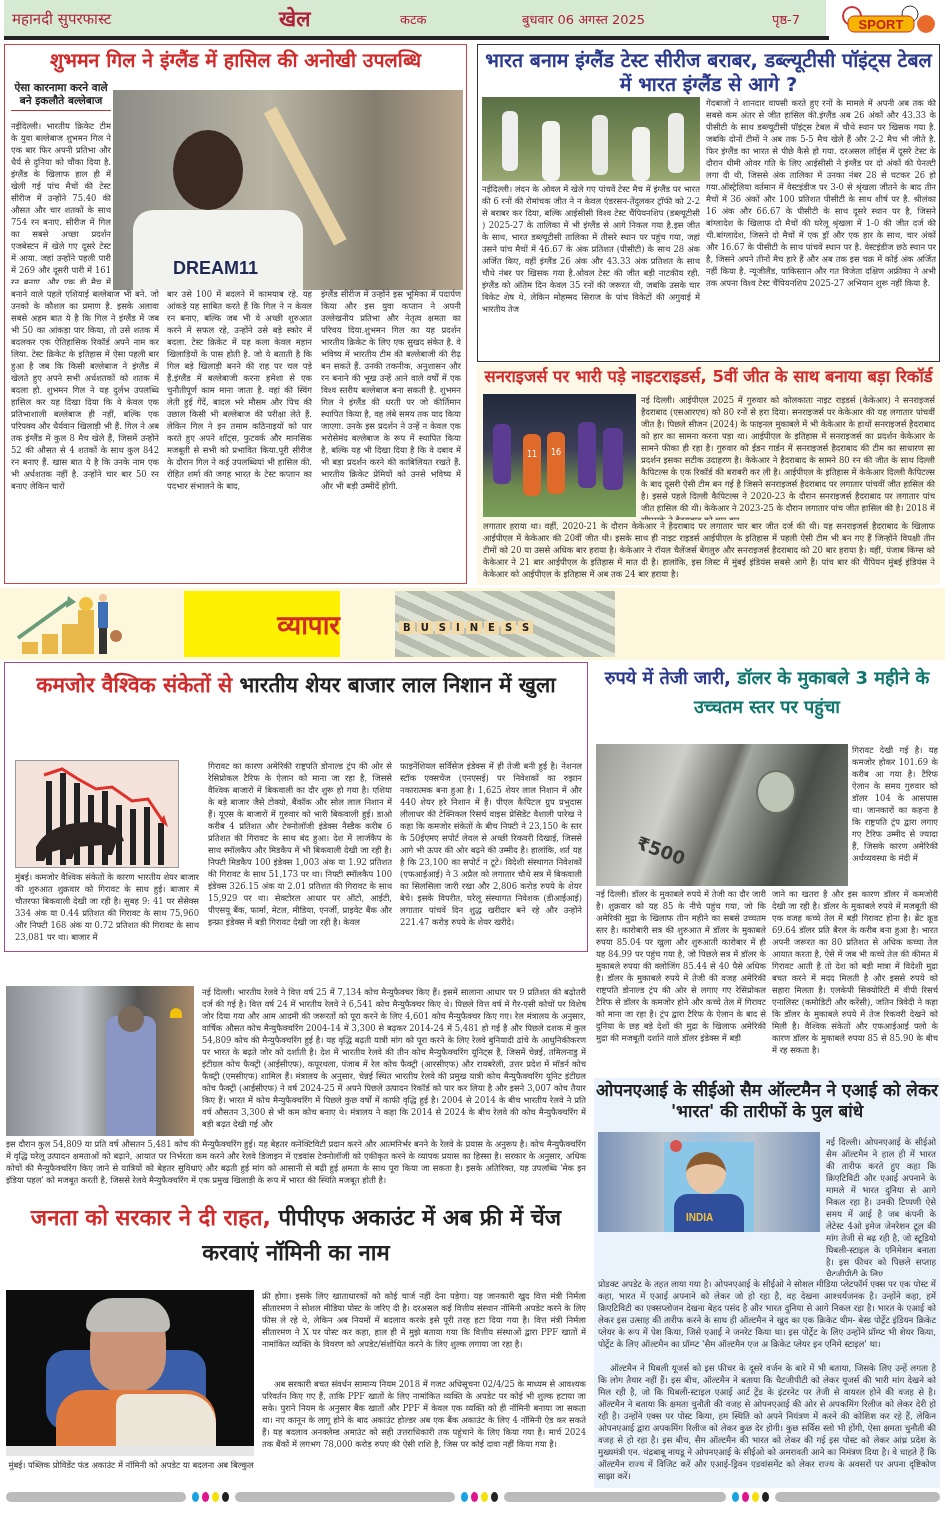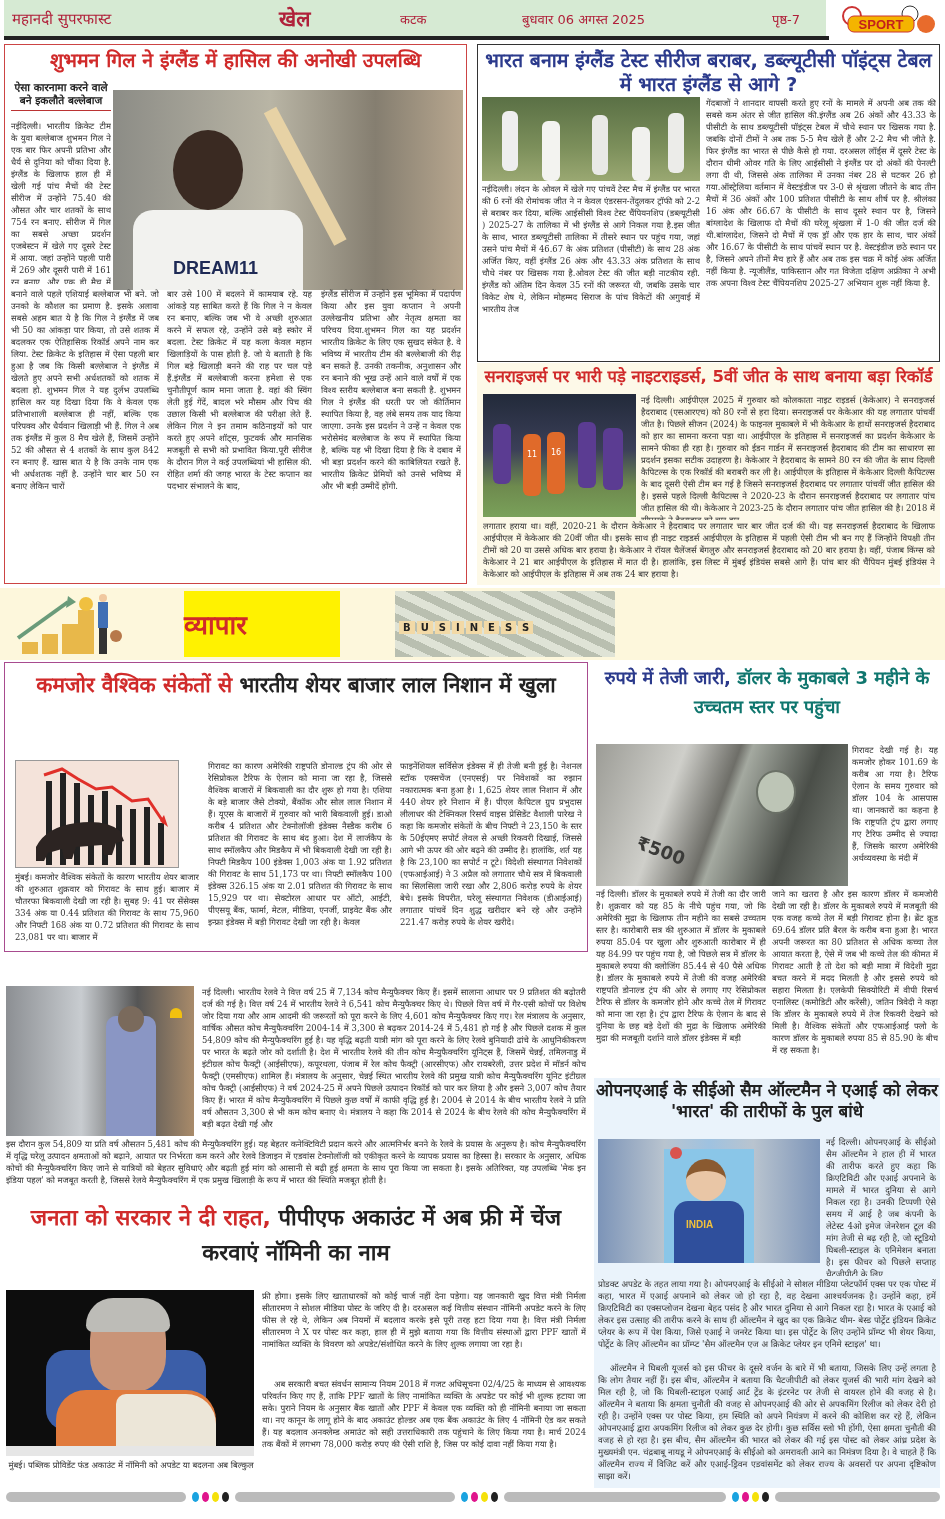--- a/index.html
+++ b/index.html
@@ -93,21 +93,21 @@
           <rect x="56" y="34" width="16" height="30"></rect>
           <rect x="72" y="20" width="16" height="44"></rect>
         </g>
         <circle cx="80" cy="14" r="7" fill="#f0c040"></circle>
         <rect x="92" y="12" width="10" height="26" fill="#3f6fb5"></rect>
         <rect x="93" y="38" width="8" height="26" fill="#333"></rect>
         <circle cx="97" cy="8" r="4" fill="#f0c8a0"></circle>
         <circle cx="110" cy="46" r="6" fill="#b7784a"></circle>
       </svg>
   </div>
-  <div class="abs" style="left:184px;top:3px;width:156px;height:66px;background:#fff200;display:flex;align-items:center;justify-content:flex-start">
+  <div class="abs" style="left:184px;top:3px;width:156px;height:66px;background:#fff200;display:flex;align-items:center;justify-content:flex-end">
     <span style="color:#d02a2a;font-size:26px;font-weight:bold">व्यापार</span>
   </div>
   <div class="abs" style="left:395px;top:3px;width:220px;height:66px;background:#d3d6cc">
     <div style="position:absolute;left:0;right:0;top:0;bottom:0;background:repeating-linear-gradient(25deg,#b9bfb0 0 8px,#dfe3d6 8px 16px)"></div>
     <div class="abs" style="left:4px;top:30px;display:flex;gap:2px">
       <b style="background:#f2d9a6;font-size:10px;padding:1px 4px">B</b>
         <b style="background:#f2d9a6;font-size:10px;padding:1px 4px">U</b>
         <b style="background:#f2d9a6;font-size:10px;padding:1px 4px">S</b>
         <b style="background:#f2d9a6;font-size:10px;padding:1px 4px">I</b>
         <b style="background:#f2d9a6;font-size:10px;padding:1px 4px">N</b>
@@ -174,21 +174,21 @@
     <div class="abs" style="left:110px;top:104px;width:100px;height:62px;background:#ece6d8;border-radius:10px 30px 0 0"></div>
     <div class="abs" style="left:0;top:156px;width:248px;height:10px;background:#e6e6e6"></div>
   </div>
   <div class="txt" style="position:absolute;left:2px;top:263px;width:250px;height:24px;text-align:center">मुंबई। पब्लिक प्रोविडेंट फंड अकाउंट में नॉमिनी को अपडेट या बदलना अब बिल्कुल</div>
   <div class="txt" style="position:absolute;left:258px;top:94px;width:324px;height:86px">फ्री होगा। इसके लिए खाताधारकों को कोई चार्ज नहीं देना पड़ेगा। यह जानकारी खुद वित्त मंत्री निर्मला सीतारमण ने सोशल मीडिया पोस्ट के जरिए दी है। दरअसल कई वित्तीय संस्थान नॉमिनी अपडेट करने के लिए फीस ले रहे थे, लेकिन अब नियमों में बदलाव करके इसे पूरी तरह हटा दिया गया है। वित्त मंत्री निर्मला सीतारमण ने X पर पोस्ट कर कहा, हाल ही में मुझे बताया गया कि वित्तीय संस्थाओं द्वारा PPF खातों में नामांकित व्यक्ति के विवरण को अपडेट/संशोधित करने के लिए शुल्क लगाया जा रहा है।</div>
   <div class="txt" style="position:absolute;left:258px;top:182px;width:324px;height:104px;text-indent:12px">अब सरकारी बचत संवर्धन सामान्य नियम 2018 में गजट अधिसूचना 02/4/25 के माध्यम से आवश्यक परिवर्तन किए गए हैं, ताकि PPF खातों के लिए नामांकित व्यक्ति के अपडेट पर कोई भी शुल्क हटाया जा सके। पुराने नियम के अनुसार बैंक खातों और PPF में केवल एक व्यक्ति को ही नॉमिनी बनाया जा सकता था। नए कानून के लागू होने के बाद अकाउंट होल्डर अब एक बैंक अकाउंट के लिए 4 नॉमिनी ऐड कर सकते हैं। यह बदलाव अनक्लेम्ड अमाउंट को सही उत्तराधिकारी तक पहुंचाने के लिए किया गया है। मार्च 2024 तक बैंकों में लगभग 78,000 करोड़ रुपए की ऐसी राशि है, जिस पर कोई दावा नहीं किया गया है।</div>
 </div>
 
 <div class="abs" style="left:594px;top:1078px;width:346px;height:410px;background:#eaf3fb">
   <div class="hl" style="font-size:17px;padding-top:2px;color:#222">ओपनएआई के सीईओ सैम ऑल्टमैन ने एआई को लेकर 'भारत' की तारीफों के पुल बांधे</div>
-  <div class="abs img" style="left:4px;top:61px;width:222px;height:124px;background:linear-gradient(90deg,#7c94b8 0%,#b9c4cf 30%,#9fc2e0 50%,#b9c4cf 70%,#7c94b8 100%)">
+  <div class="abs img" style="left:4px;top:54px;width:222px;height:100px;background:linear-gradient(90deg,#7c94b8 0%,#b9c4cf 30%,#9fc2e0 50%,#b9c4cf 70%,#7c94b8 100%)">
     <div class="abs" style="left:66px;top:10px;width:90px;height:130px;background:#8ac6e8"></div>
     <div class="abs" style="left:88px;top:20px;width:40px;height:42px;border-radius:50%;background:#e9c6a6;border-top:12px solid #8a5a30"></div>
     <div class="abs" style="left:76px;top:62px;width:70px;height:78px;background:#2f4f9c;border-radius:14px 14px 0 0"></div>
     <div class="abs" style="left:88px;top:80px;font-size:10px;font-weight:bold;color:#f2c13a;font-family:'Liberation Sans',sans-serif">INDIA</div>
     <div class="abs" style="left:72px;top:8px;width:12px;height:12px;border-radius:50%;background:#d9534f"></div>
   </div>
   <div class="txt" style="position:absolute;left:232px;top:58px;width:110px;height:140px;font-size:8.6px">नई दिल्ली। ओपनएआई के सीईओ सैम ऑल्टमैन ने हाल ही में भारत की तारीफ करते हुए कहा कि क्रिएटिविटी और एआई अपनाने के मामले में भारत दुनिया से आगे निकल रहा है। उनकी टिप्पणी ऐसे समय में आई है जब कंपनी के लेटेस्ट 4ओ इमेज जेनरेशन टूल की मांग तेजी से बढ़ रही है, जो स्टूडियो घिबली-स्टाइल के एनिमेशन बनाता है। इस फीचर को पिछले सप्ताह चैटजीपीटी के लिए</div>
   <div class="txt" style="position:absolute;left:4px;top:200px;width:338px;height:82px;font-size:8.6px">प्रोडक्ट अपडेट के तहत लाया गया है। ओपनएआई के सीईओ ने सोशल मीडिया प्लेटफॉर्म एक्स पर एक पोस्ट में कहा, भारत में एआई अपनाने को लेकर जो हो रहा है, वह देखना आश्चर्यजनक है। उन्होंने कहा, हमें क्रिएटिविटी का एक्सप्लोजन देखना बेहद पसंद है और भारत दुनिया से आगे निकल रहा है। भारत के एआई को लेकर इस उत्साह की तारीफ करने के साथ ही ऑल्टमैन ने खुद का एक क्रिकेट थीम- बेस्ड पोर्ट्रेट इंडियन क्रिकेट प्लेयर के रूप में पेश किया, जिसे एआई ने जनरेट किया था। इस पोर्ट्रेट के लिए उन्होंने प्रॉम्प्ट भी शेयर किया, पोर्ट्रेट के लिए ऑल्टमैन का प्रॉम्प्ट 'सैम ऑल्टमैन एज अ क्रिकेट प्लेयर इन एनिमे स्टाइल' था।</div>
   <div class="txt" style="position:absolute;left:4px;top:284px;width:338px;height:124px;font-size:8.6px;text-indent:12px">ऑल्टमैन ने घिबली यूजर्स को इस फीचर के दूसरे वर्जन के बारे में भी बताया, जिसके लिए उन्हें लगता है कि लोग तैयार नहीं हैं। इस बीच, ऑल्टमैन ने बताया कि चैटजीपीटी को लेकर यूजर्स की भारी मांग देखने को मिल रही है, जो कि घिबली-स्टाइल एआई आर्ट ट्रेंड के इंटरनेट पर तेजी से वायरल होने की वजह से है। ऑल्टमैन ने बताया कि क्षमता चुनौती की वजह से ओपनएआई की ओर से अपकमिंग रिलीज को लेकर देरी हो रही है। उन्होंने एक्स पर पोस्ट किया, हम स्थिति को अपने नियंत्रण में करने की कोशिश कर रहे हैं, लेकिन ओपनएआई द्वारा अपकमिंग रिलीज को लेकर कुछ देर होगी। कुछ सर्विस स्लो भी होंगी, ऐसा क्षमता चुनौती की वजह से हो रहा है। इस बीच, सैम ऑल्टमैन की भारत को लेकर की गई इस पोस्ट को लेकर आंध्र प्रदेश के मुख्यमंत्री एन. चंद्रबाबू नायडू ने ओपनएआई के सीईओ को अमरावती आने का निमंत्रण दिया है। वे चाहते हैं कि ऑल्टमैन राज्य में विजिट करें और एआई-ड्रिवन एडवांसमेंट को लेकर राज्य के अवसरों पर अपना दृष्टिकोण साझा करें।</div>
 </div>

